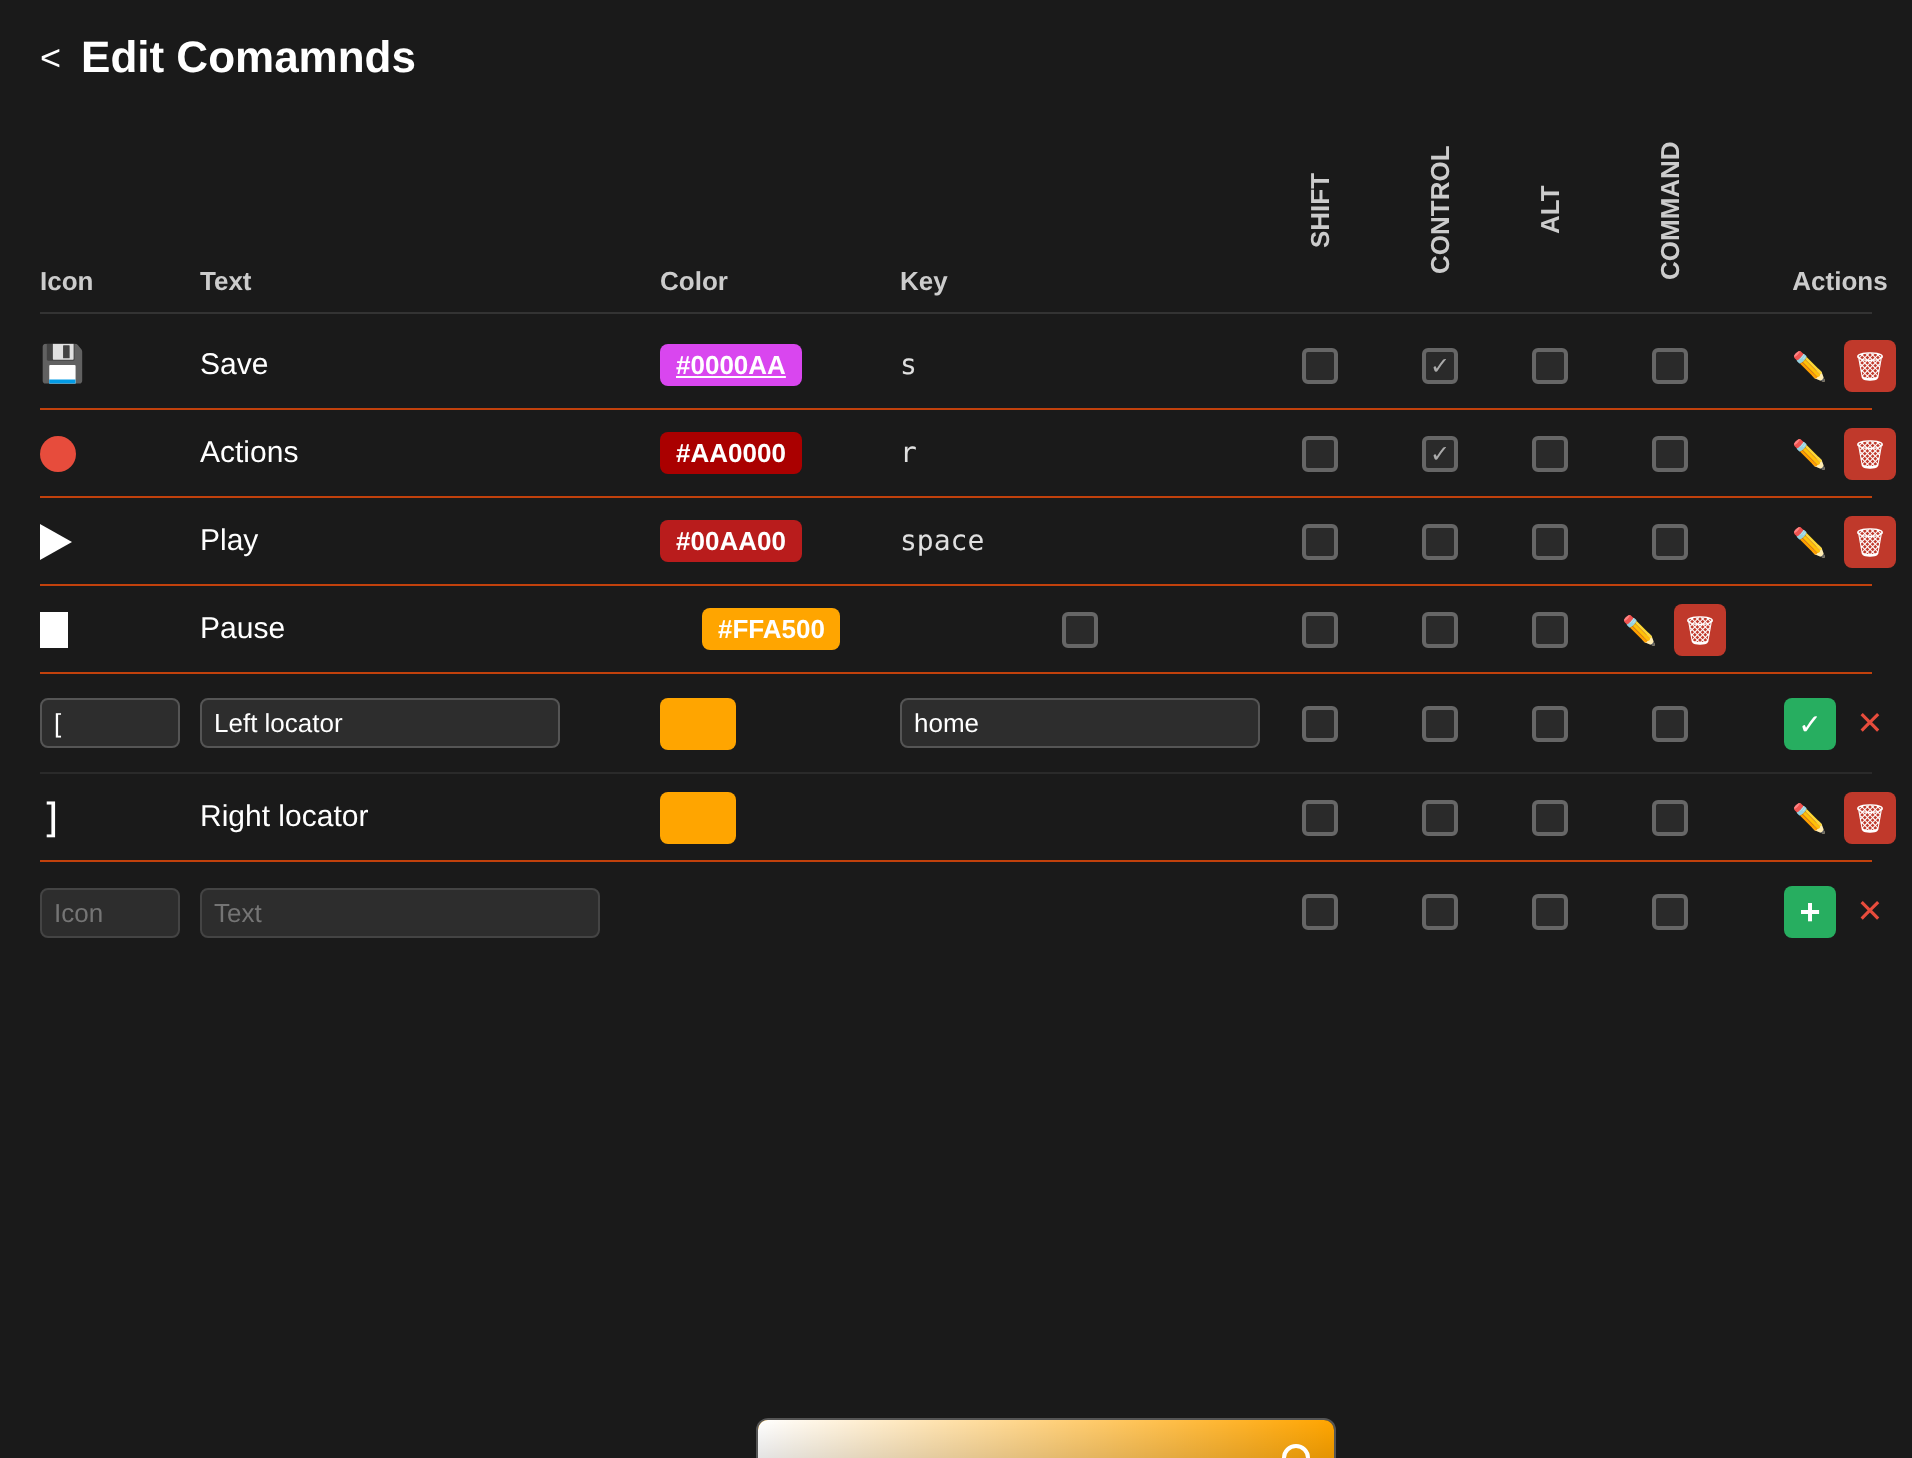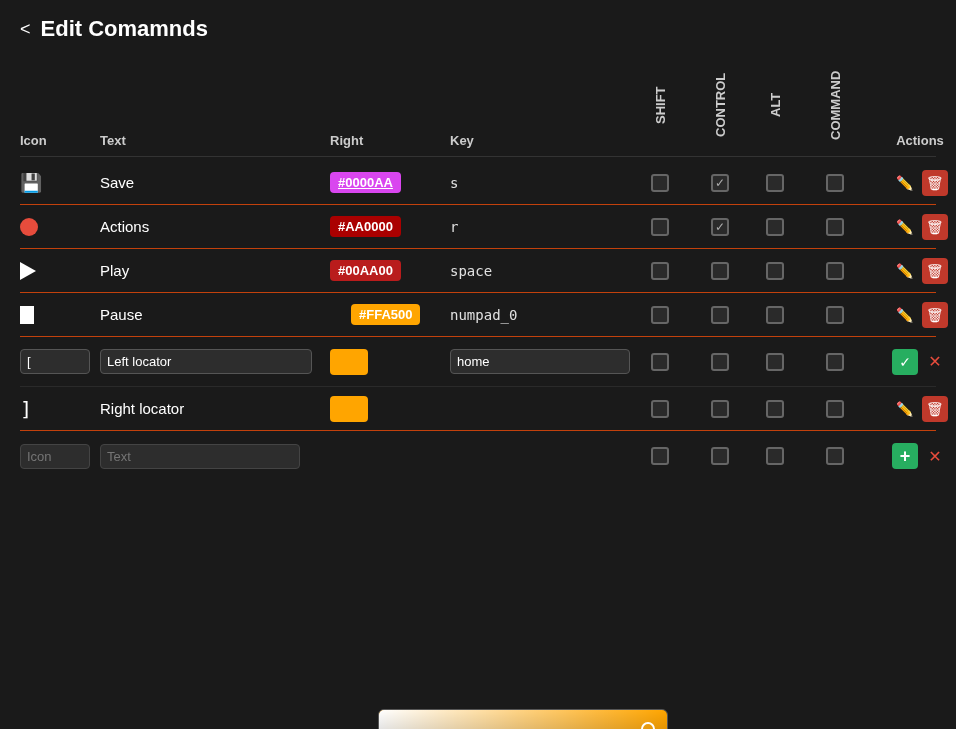--- a/index.html
+++ b/index.html
@@ -279,21 +279,21 @@
 <div class="header">
   <span class="back-arrow">&lt;</span>
   <span class="page-title">Edit Comamnds</span>
 </div>
 
 <div class="main-content">
 
   <div class="table-header">
     <div class="col-header">Icon</div>
     <div class="col-header">Text</div>
-    <div class="col-header">Right</div>
+    <div class="col-header">Color</div>
     <div class="col-header">Key</div>
     <div class="col-header rotated">SHIFT</div>
     <div class="col-header rotated">CONTROL</div>
     <div class="col-header rotated">ALT</div>
     <div class="col-header rotated">COMMAND</div>
     <div class="col-header actions">Actions</div>
   </div>
 
   <div class="table-row">
     <div class="row-icon">
@@ -377,21 +377,20 @@
   </div>
 
   <div class="table-row">
     <div class="row-icon">
         <div class="icon-pause"></div>
       </div>
     <div class="row-text">Pause</div>
     <div>
       <span class="color-badge" style="background:#FFA500;margin-left:21px;">#FFA500</span>
     </div>
-    <div class="key-text">numpad_0</div>
     <div class="checkbox-cell">
         <div class="cb"></div>
       </div>
     <div class="checkbox-cell">
         <div class="cb"></div>
       </div>
     <div class="checkbox-cell">
         <div class="cb"></div>
       </div>
     <div class="checkbox-cell">
@@ -401,21 +400,21 @@
       <button class="action-btn btn-edit">✏️</button>
       <button class="action-btn btn-delete">🗑</button>
     </div>
   </div>
 
   <div class="editing-row" style="position:relative;">
     <div>
       <input class="icon-input" type="text" value="[" style="">
     </div>
     <div>
-      <input class="edit-input" style="width: 212px;" type="text" value="Left locator">
+      <input class="edit-input" style="width: 180px;" type="text" value="Left locator">
     </div>
     <div>
       <div class="orange-color-badge"></div>
     </div>
     <div>
       <input class="edit-input" style="width: 180px;" type="text" value="home">
     </div>
     <div class="checkbox-cell">
         <div class="cb"></div>
       </div>

